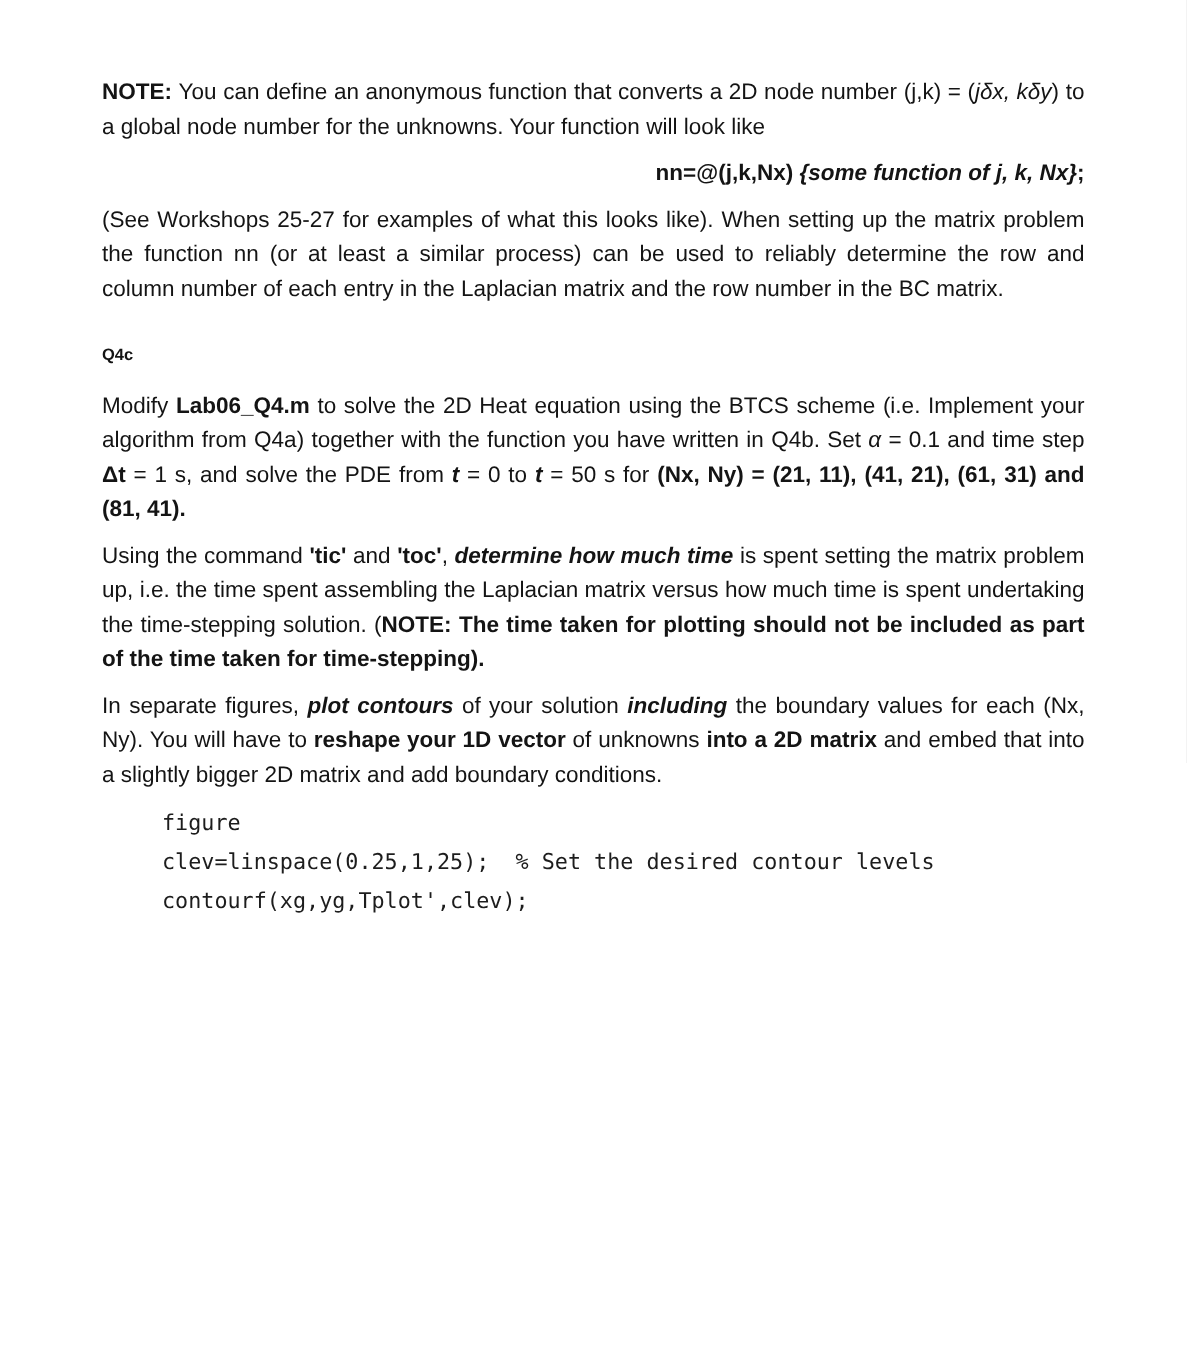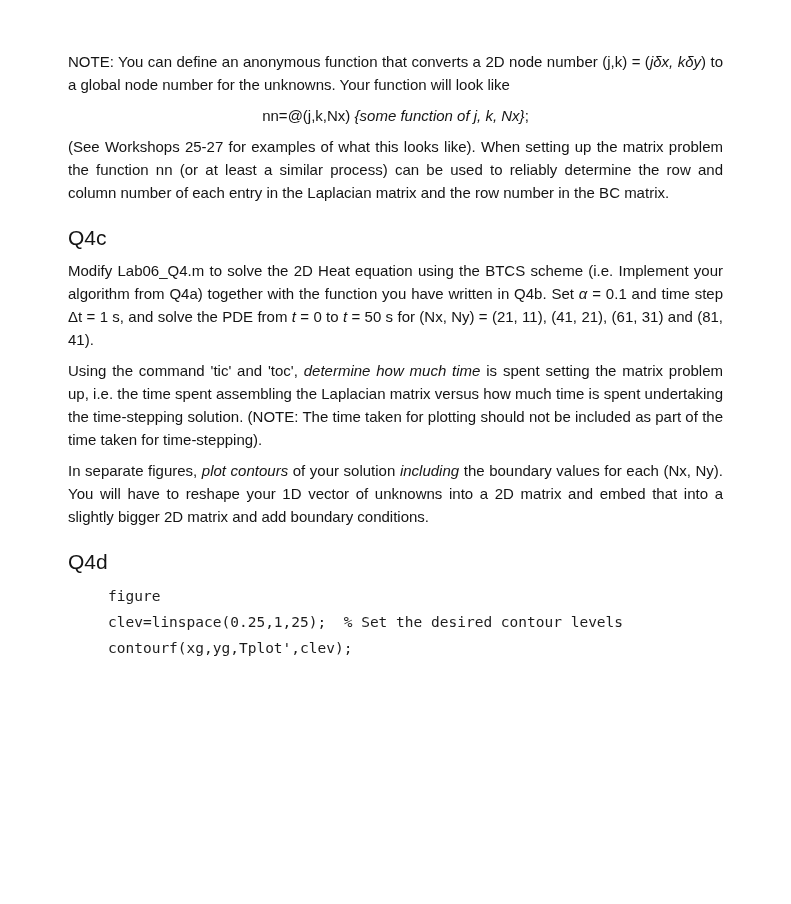--- a/index.html
+++ b/index.html
@@ -14,28 +14,28 @@
     background: #ffffff;
     padding: 50px 68px 0 68px;
     overflow: hidden;
   }
   .para {
     font-size: 15px;
     line-height: 23px;
     text-align: justify;
     margin: 0 0 8px 0;
   }
-  .para.center { text-align: center; }
+  .para.center { text-align: right; }
   .heading {
-    font-size: 21px;
+    font-size: 11px;
     font-weight: bold;
     line-height: 23px;
     margin: 22px 0 10px 0;
   }
-  .b { font-weight: normal; }
+  .b { font-weight: bold; }
   .i { font-style: italic; }
   .code-block {
     font-family: "DejaVu Sans Mono", "Liberation Mono", monospace;
     font-size: 14.5px;
     line-height: 26px;
     color: #1d1d1d;
     margin: 6px 0 0 40px;
     white-space: pre;
   }
 </style>
@@ -44,18 +44,17 @@
 
 <div class="page">
   <div class="content">
       <p class="para"><span class="b">NOTE: </span><span>You can define an anonymous function that converts a 2D node number (j,k) = (</span><span class="i">jδx, kδy</span><span>) to a global node number for the unknowns.  Your function will look like</span></p>
       <p class="para center"><span class="b">nn=@(j,k,Nx)  </span><span class="b i">{some function of j, k, Nx}</span><span class="b">;</span></p>
       <p class="para"><span>(See Workshops 25-27 for examples of what this looks like).  When setting up the matrix problem the function nn (or at least a similar process) can be used to reliably determine the row and column number of each entry in the Laplacian matrix and the row number in the BC matrix.</span></p>
       <p class="heading"><span class="b">Q4c</span></p>
       <p class="para"><span>Modify </span><span class="b">Lab06_Q4.m</span><span> to solve the 2D Heat equation using the BTCS scheme (i.e. Implement your algorithm from Q4a) together with the function you have written in Q4b. Set </span><span class="i">α</span><span> = 0.1 and time step </span><span class="b">Δt</span><span> = 1 s, and solve the PDE from </span><span class="b i">t</span><span> = 0 to </span><span class="b i">t</span><span> = 50 s for </span><span class="b">(Nx, Ny) = (21, 11), (41, 21), (61, 31) and (81, 41).</span></p>
       <p class="para"><span>Using the command </span><span class="b">'tic'</span><span> and </span><span class="b">'toc'</span><span>, </span><span class="b i">determine how much time</span><span> is spent setting the matrix problem up, i.e. the time spent assembling the Laplacian matrix versus how much time is spent undertaking the time-stepping solution. (</span><span class="b">NOTE: The time taken for plotting should not be included as part of the time taken for time-stepping).</span></p>
       <p class="para"><span>In separate figures, </span><span class="b i">plot contours</span><span> of your solution </span><span class="b i">including</span><span> the boundary values for each (Nx, Ny). You will have to </span><span class="b">reshape your 1D vector</span><span> of unknowns </span><span class="b">into a 2D matrix</span><span> and embed that into a slightly bigger 2D matrix and add boundary conditions.</span></p>
-      <p class="heading"><span class="b">Q4d</span></p>
       <pre class="code-block">figure
 clev=linspace(0.25,1,25);  % Set the desired contour levels
 contourf(xg,yg,Tplot',clev);</pre>
     </div>
 </div>
 
 </body></html>

